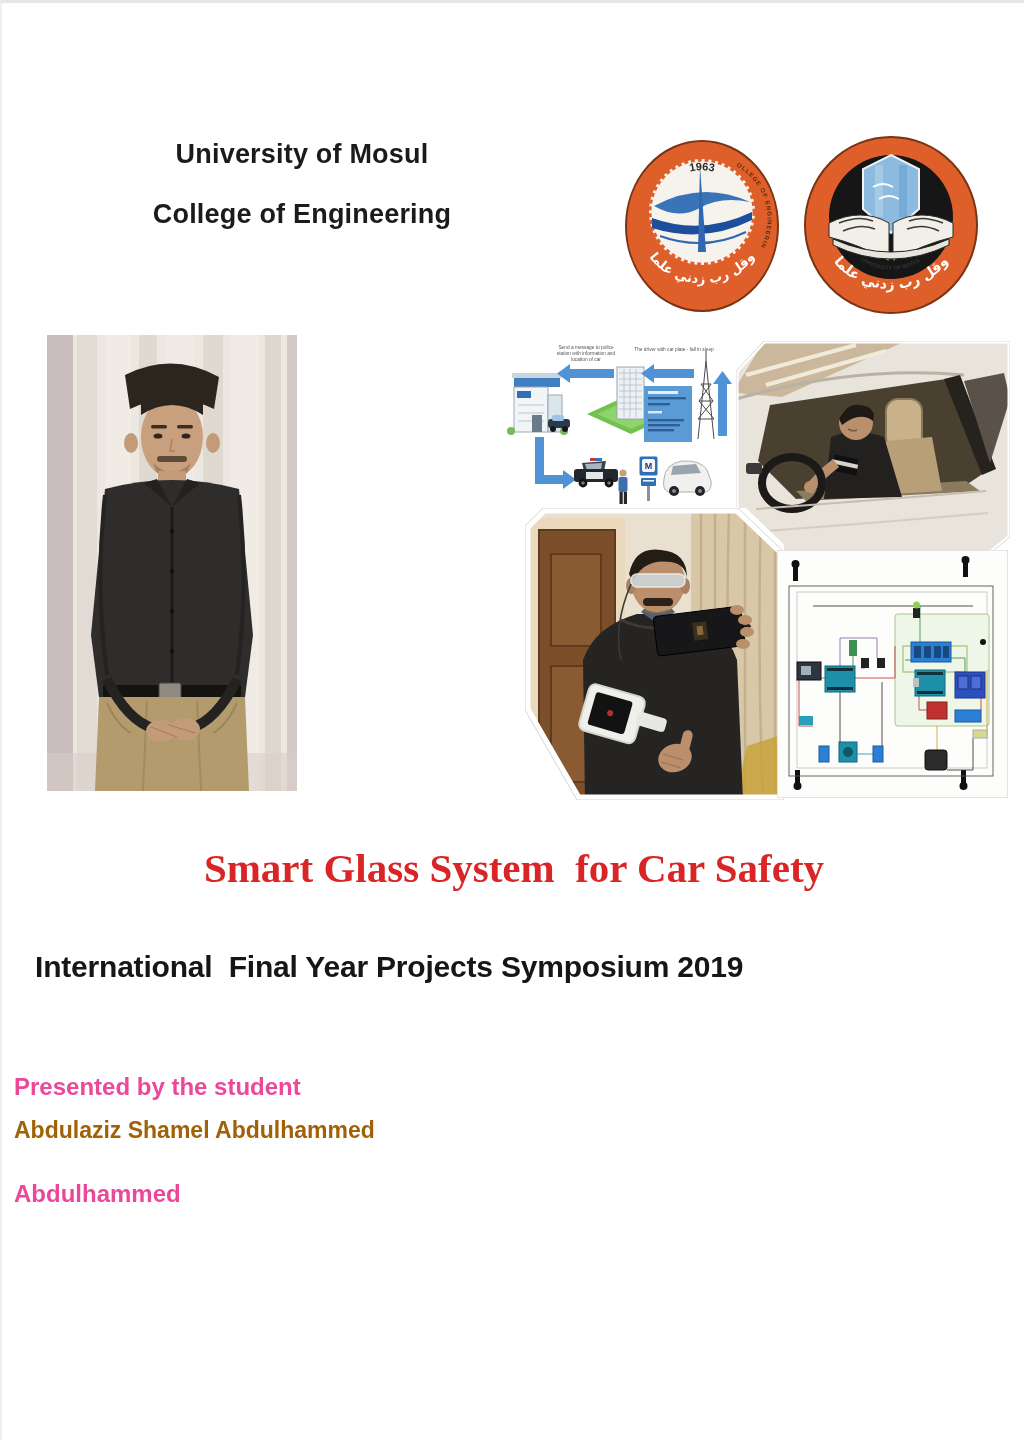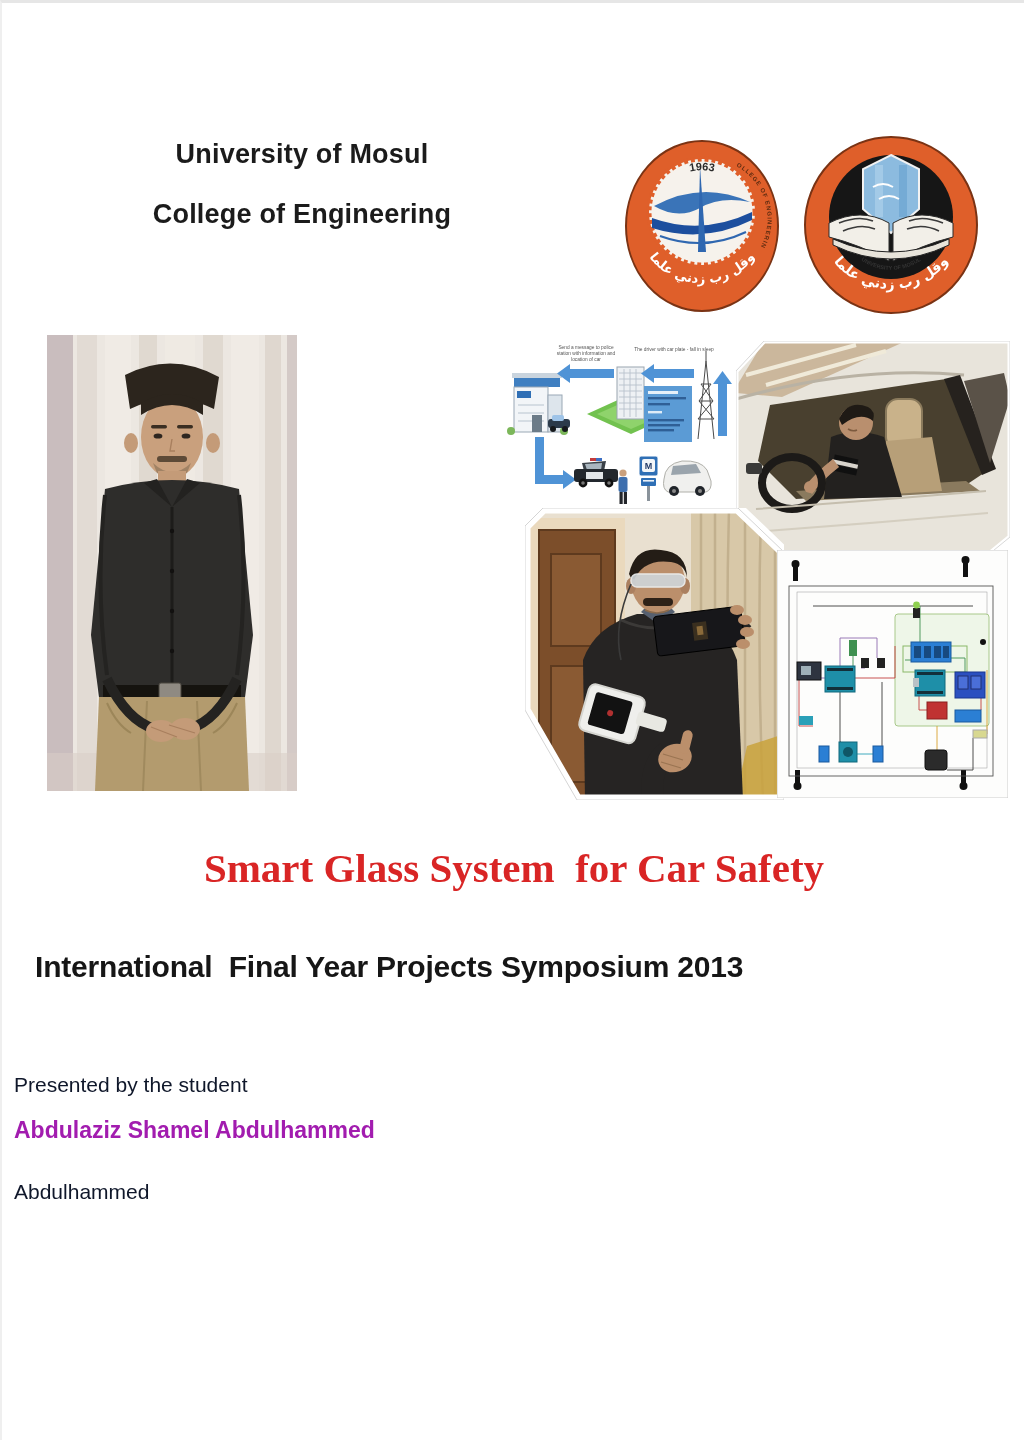--- a/index.html
+++ b/index.html
@@ -8,22 +8,22 @@
     font-family:"Liberation Sans",sans-serif;
     border-top:3px solid #e6e6e6;border-left:2px solid #efefef;box-sizing:border-box;padding-left:40px;
   }
   .abs{position:absolute;}
   .prewrap{white-space:pre-wrap;}
   .header-block{left:30px;top:136px;width:540px;text-align:center;color:#1b1b1b;}
   .header-line{font-size:27px;font-weight:700;margin:0 0 29px 0;letter-spacing:.2px;}
   .title{left:0;top:841px;width:1024px;text-align:center;color:#d92525;
          font-family:"Liberation Serif","DejaVu Serif",serif;font-size:41px;font-weight:700;}
   .symposium{left:33px;top:947px;color:#161616;font-size:30px;font-weight:700;letter-spacing:-.2px;}
-  .red-label{color:#0f172a;font-size:21px;font-weight:400;}
-  .name-line{color:#a21caf;font-size:23px;font-weight:700;}
+  .red-label{color:#ec4899;font-size:24px;font-weight:700;}
+  .name-line{color:#a16207;font-size:23px;font-weight:700;}
   svg{display:block;}
   svg text{font-family:"Liberation Sans",sans-serif;}
   .arabic{font-family:"DejaVu Sans",sans-serif;}
 </style>
 </head>
 <body>
 
 <div class="page">
 
   <div class="abs header-block">
@@ -389,19 +389,19 @@
       <rect x="136" y="58" width="7" height="10" fill="#222"></rect>
         <circle cx="139.5" cy="55" r="3.4" fill="#8fd050"></circle>
       <circle cx="206" cy="92" r="3" fill="#111"></circle>
       <rect x="84" y="108" width="8" height="10" fill="#222"></rect>
         <rect x="100" y="108" width="8" height="10" fill="#222"></rect>
     </g>
   </svg>
 
   <div class="abs title prewrap">Smart Glass System  for Car Safety</div>
 
-  <div class="abs symposium prewrap">International  Final Year Projects Symposium 2013</div>
+  <div class="abs symposium prewrap">International  Final Year Projects Symposium 2019</div>
 
   <div class="abs red-label" style="left:12px;top:1070px">Presented by the student</div>
   <div class="abs name-line" style="left:12px;top:1114px">Abdulaziz Shamel Abdulhammed</div>
   <div class="abs red-label" style="left:12px;top:1177px">Abdulhammed</div>
 
 </div>
 
 </body></html>

